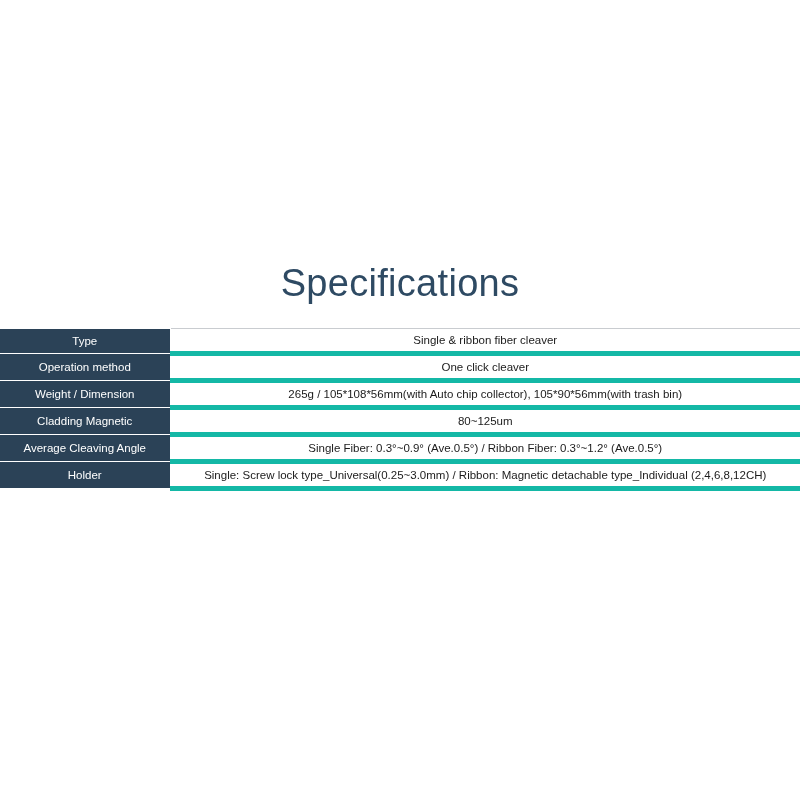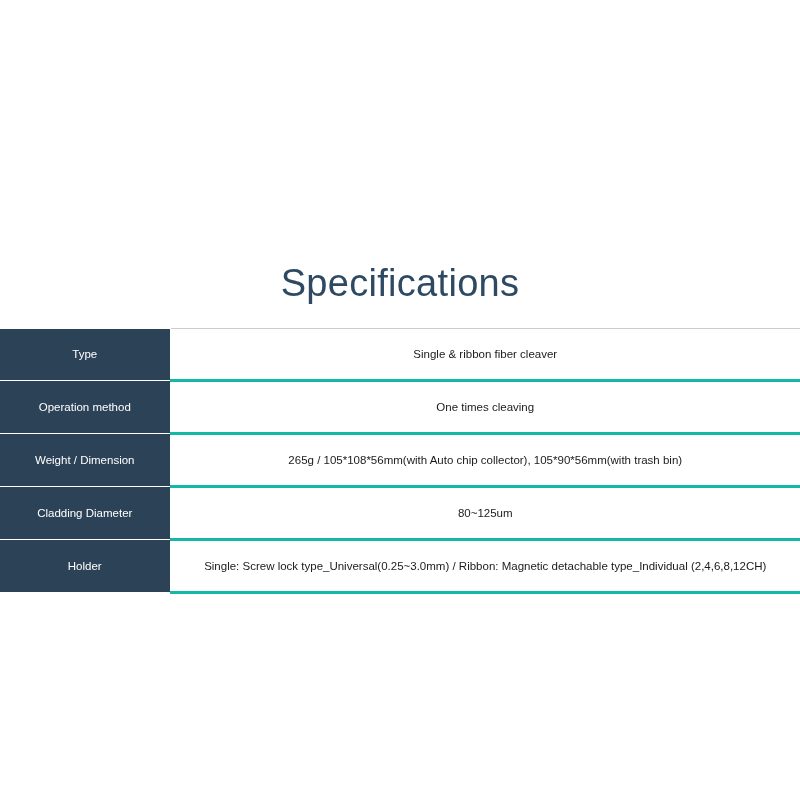--- a/index.html
+++ b/index.html
@@ -58,25 +58,25 @@
     border-right: 1px solid #ffffff;
     white-space: nowrap;
     overflow: hidden;
   }
   td.value {
     width: 630px;
     background: #ffffff;
     color: #1b1b1b;
     font-size: 11.5px;
     text-align: center;
-    border-bottom: 3px solid #14b8a6;
+    border-bottom: 5px solid #14b8a6;
     border-top: 1px solid #c9ccd0;
     white-space: nowrap;
     overflow: hidden;
-    padding: 14px 4px;
+    padding: 0 4px;
   }
   .spec-table tr:first-child td.value {
     border-top: 1px solid #c9ccd0;
   }
   .spec-table tr:first-child td.label {
     border-top: none;
   }
 </style>
 </head>
 <body>
@@ -86,29 +86,33 @@
   <div class="title">Specifications</div>
 
   <table class="spec-table">
     <tbody>
       <tr>
         <td class="label">Type</td>
         <td class="value">Single &amp; ribbon fiber cleaver</td>
       </tr>
       <tr>
         <td class="label">Operation method</td>
-        <td class="value">One times cleaving</td>
+        <td class="value">One click cleaver</td>
       </tr>
       <tr>
         <td class="label">Weight / Dimension</td>
         <td class="value">265g /  105*108*56mm(with Auto chip collector), 105*90*56mm(with trash bin)</td>
       </tr>
       <tr>
-        <td class="label">Cladding Diameter</td>
+        <td class="label">Cladding Magnetic</td>
         <td class="value">80~125um</td>
+      </tr>
+      <tr>
+        <td class="label">Average Cleaving Angle</td>
+        <td class="value">Single Fiber: 0.3°~0.9° (Ave.0.5°) / Ribbon Fiber: 0.3°~1.2° (Ave.0.5°)</td>
       </tr>
       <tr>
         <td class="label">Holder</td>
         <td class="value">Single: Screw lock type_Universal(0.25~3.0mm) / Ribbon: Magnetic detachable type_Individual (2,4,6,8,12CH)</td>
       </tr>
     </tbody>
   </table>
 
 </div>
 

